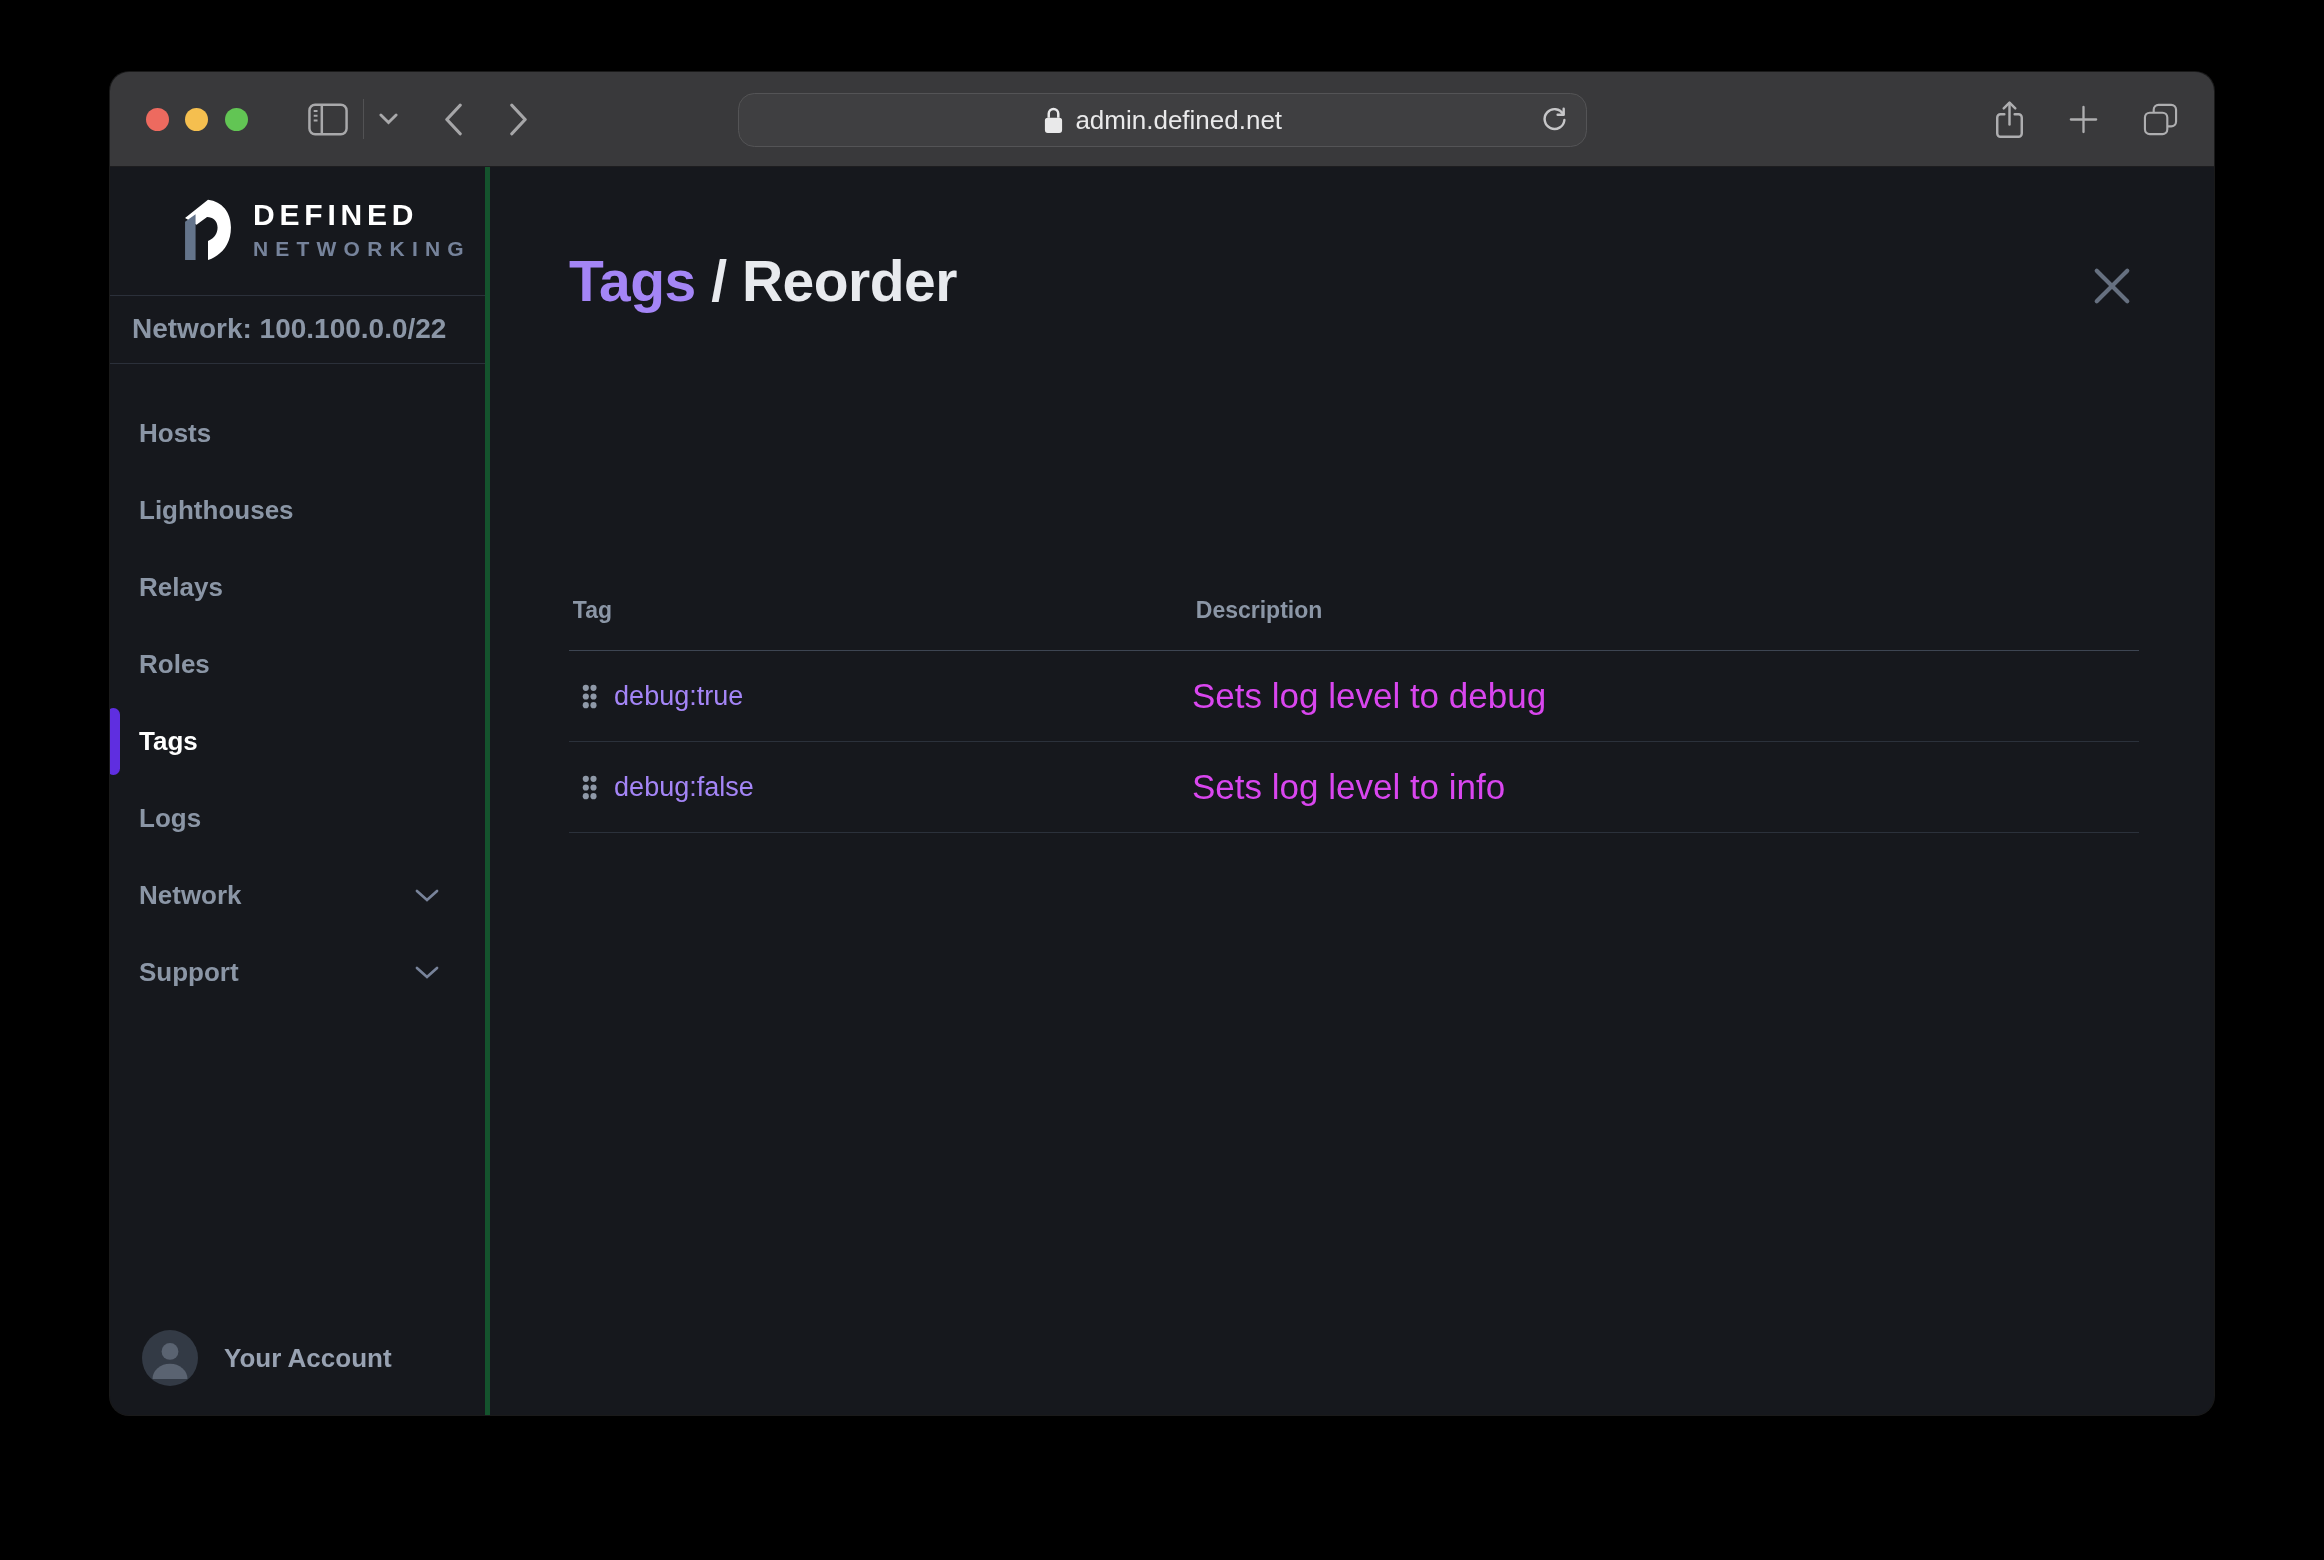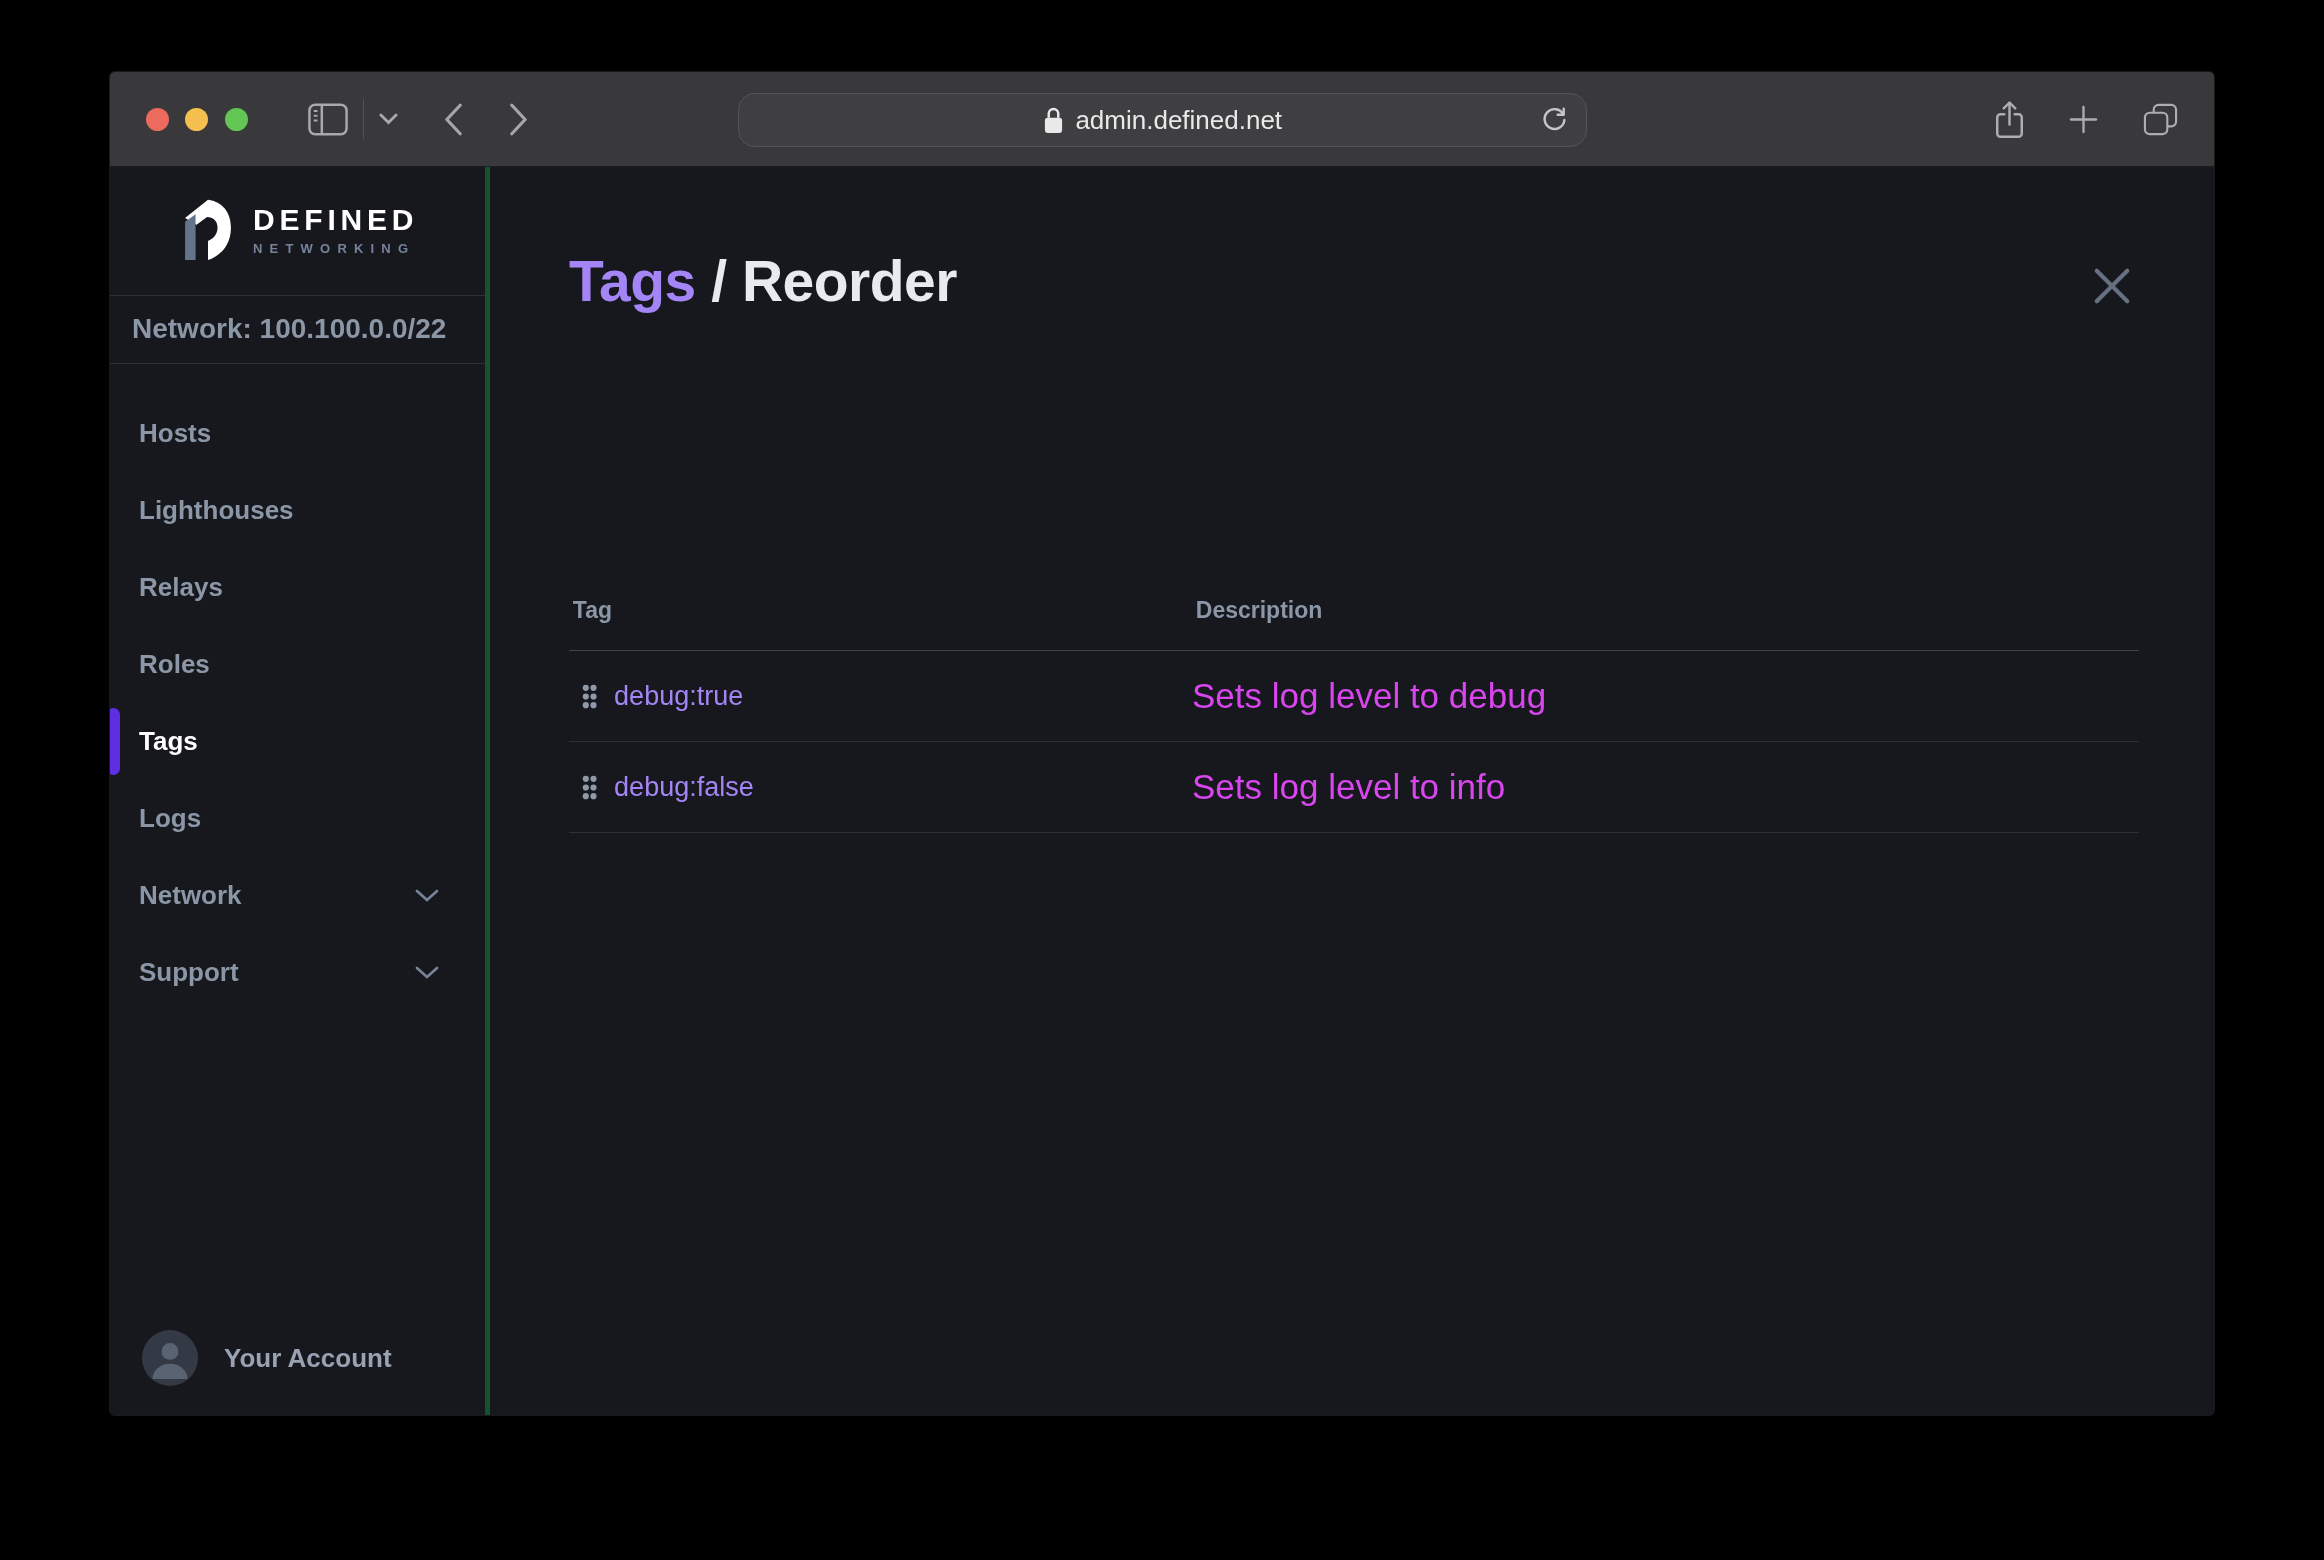--- a/index.html
+++ b/index.html
@@ -1,20 +1,20 @@
 <!DOCTYPE html>
 <html style="--accent: #5f2ee0; --accentText: #a485f6; --bannerBg: #211046; --tlClose: #ed6a5f; --tlMin: #f5bf4f; --tlMax: #62c554;"><head>
 <meta charset="utf-8">
 <style>
   * { margin:0; padding:0; box-sizing:border-box; }
   html,body { width:2325px; height:1560px; background:#000; font-family:"Liberation Sans", sans-serif; overflow:hidden; }
 
   .window {
     position:absolute; left:110px; top:72px; width:2104px; height:1343px;
-    background:#16181d; border-radius:5px; overflow:hidden;
+    background:#16181d; border-radius:19px; overflow:hidden;
     box-shadow:0 0 0 1px rgba(255,255,255,.10), 0 38px 115px rgba(0,0,0,.8);
     display:flex; flex-direction:column;
   }
 
   
   .toolbar { position:relative; height:95px; flex:0 0 auto; background:#39393b; border-bottom:1px solid #1d1d1f; display:flex; align-items:center; }
   .traffic { display:flex; gap:16.3px; margin-left:36px; }
   .light { width:23px; height:23px; border-radius:50%; }
   .light.close { background:var(--tlClose,#ed6a5f); }
   .light.min   { background:var(--tlMin,#f5bf4f); }
@@ -35,21 +35,21 @@
   .reloadbtn { position:absolute; right:17.3px; top:50%; transform:translateY(-50%); display:flex; }
 
   .tb-right { position:absolute; right:35px; top:0; height:95px; display:flex; align-items:center; gap:42px; }
 
   
   .body-row { flex:1; display:flex; min-height:0; background:#16181d; }
 
   .sidebar { position:relative; width:380px; flex:0 0 auto; border-right:5px solid #14532d; }
   .logo-row { display:flex; align-items:center; gap:20px; margin:30px 0 0 73px; }
   .logo-text .l1 { color:#fff; font-size:30px; font-weight:700; letter-spacing:4.8px; }
-  .logo-text .l2 { color:#76839b; font-size:13px; font-weight:600; letter-spacing:7.2px; margin-top:4.8px; }
+  .logo-text .l2 { color:#76839b; font-size:21px; font-weight:600; letter-spacing:7.2px; margin-top:4.8px; }
   .sb-div { position:absolute; left:0; right:0; height:1px; background:#2b303a; }
   .sb-div.d1 { top:128px; } .sb-div.d2 { top:196px; }
   .network-label { position:absolute; top:146px; left:22px; color:#8b96a6; font-size:28px; font-weight:700; }
 
   .nav { position:absolute; top:228px; left:0; right:0; }
   .nav-item { position:relative; height:77px; display:flex; align-items:center; padding:0 46px 0 29px; color:#8b96a6; font-size:26px; font-weight:700; cursor:pointer; }
   .nav-item.active { color:#fff; }
   .nav-item.active::before { content:""; position:absolute; left:-2.9px; top:4.8px; height:67px; width:12.5px; background:var(--accent,#5f2ee0); border-radius:6.7px; }
   .nav-item .chev { margin-left:auto; display:flex; }
 

